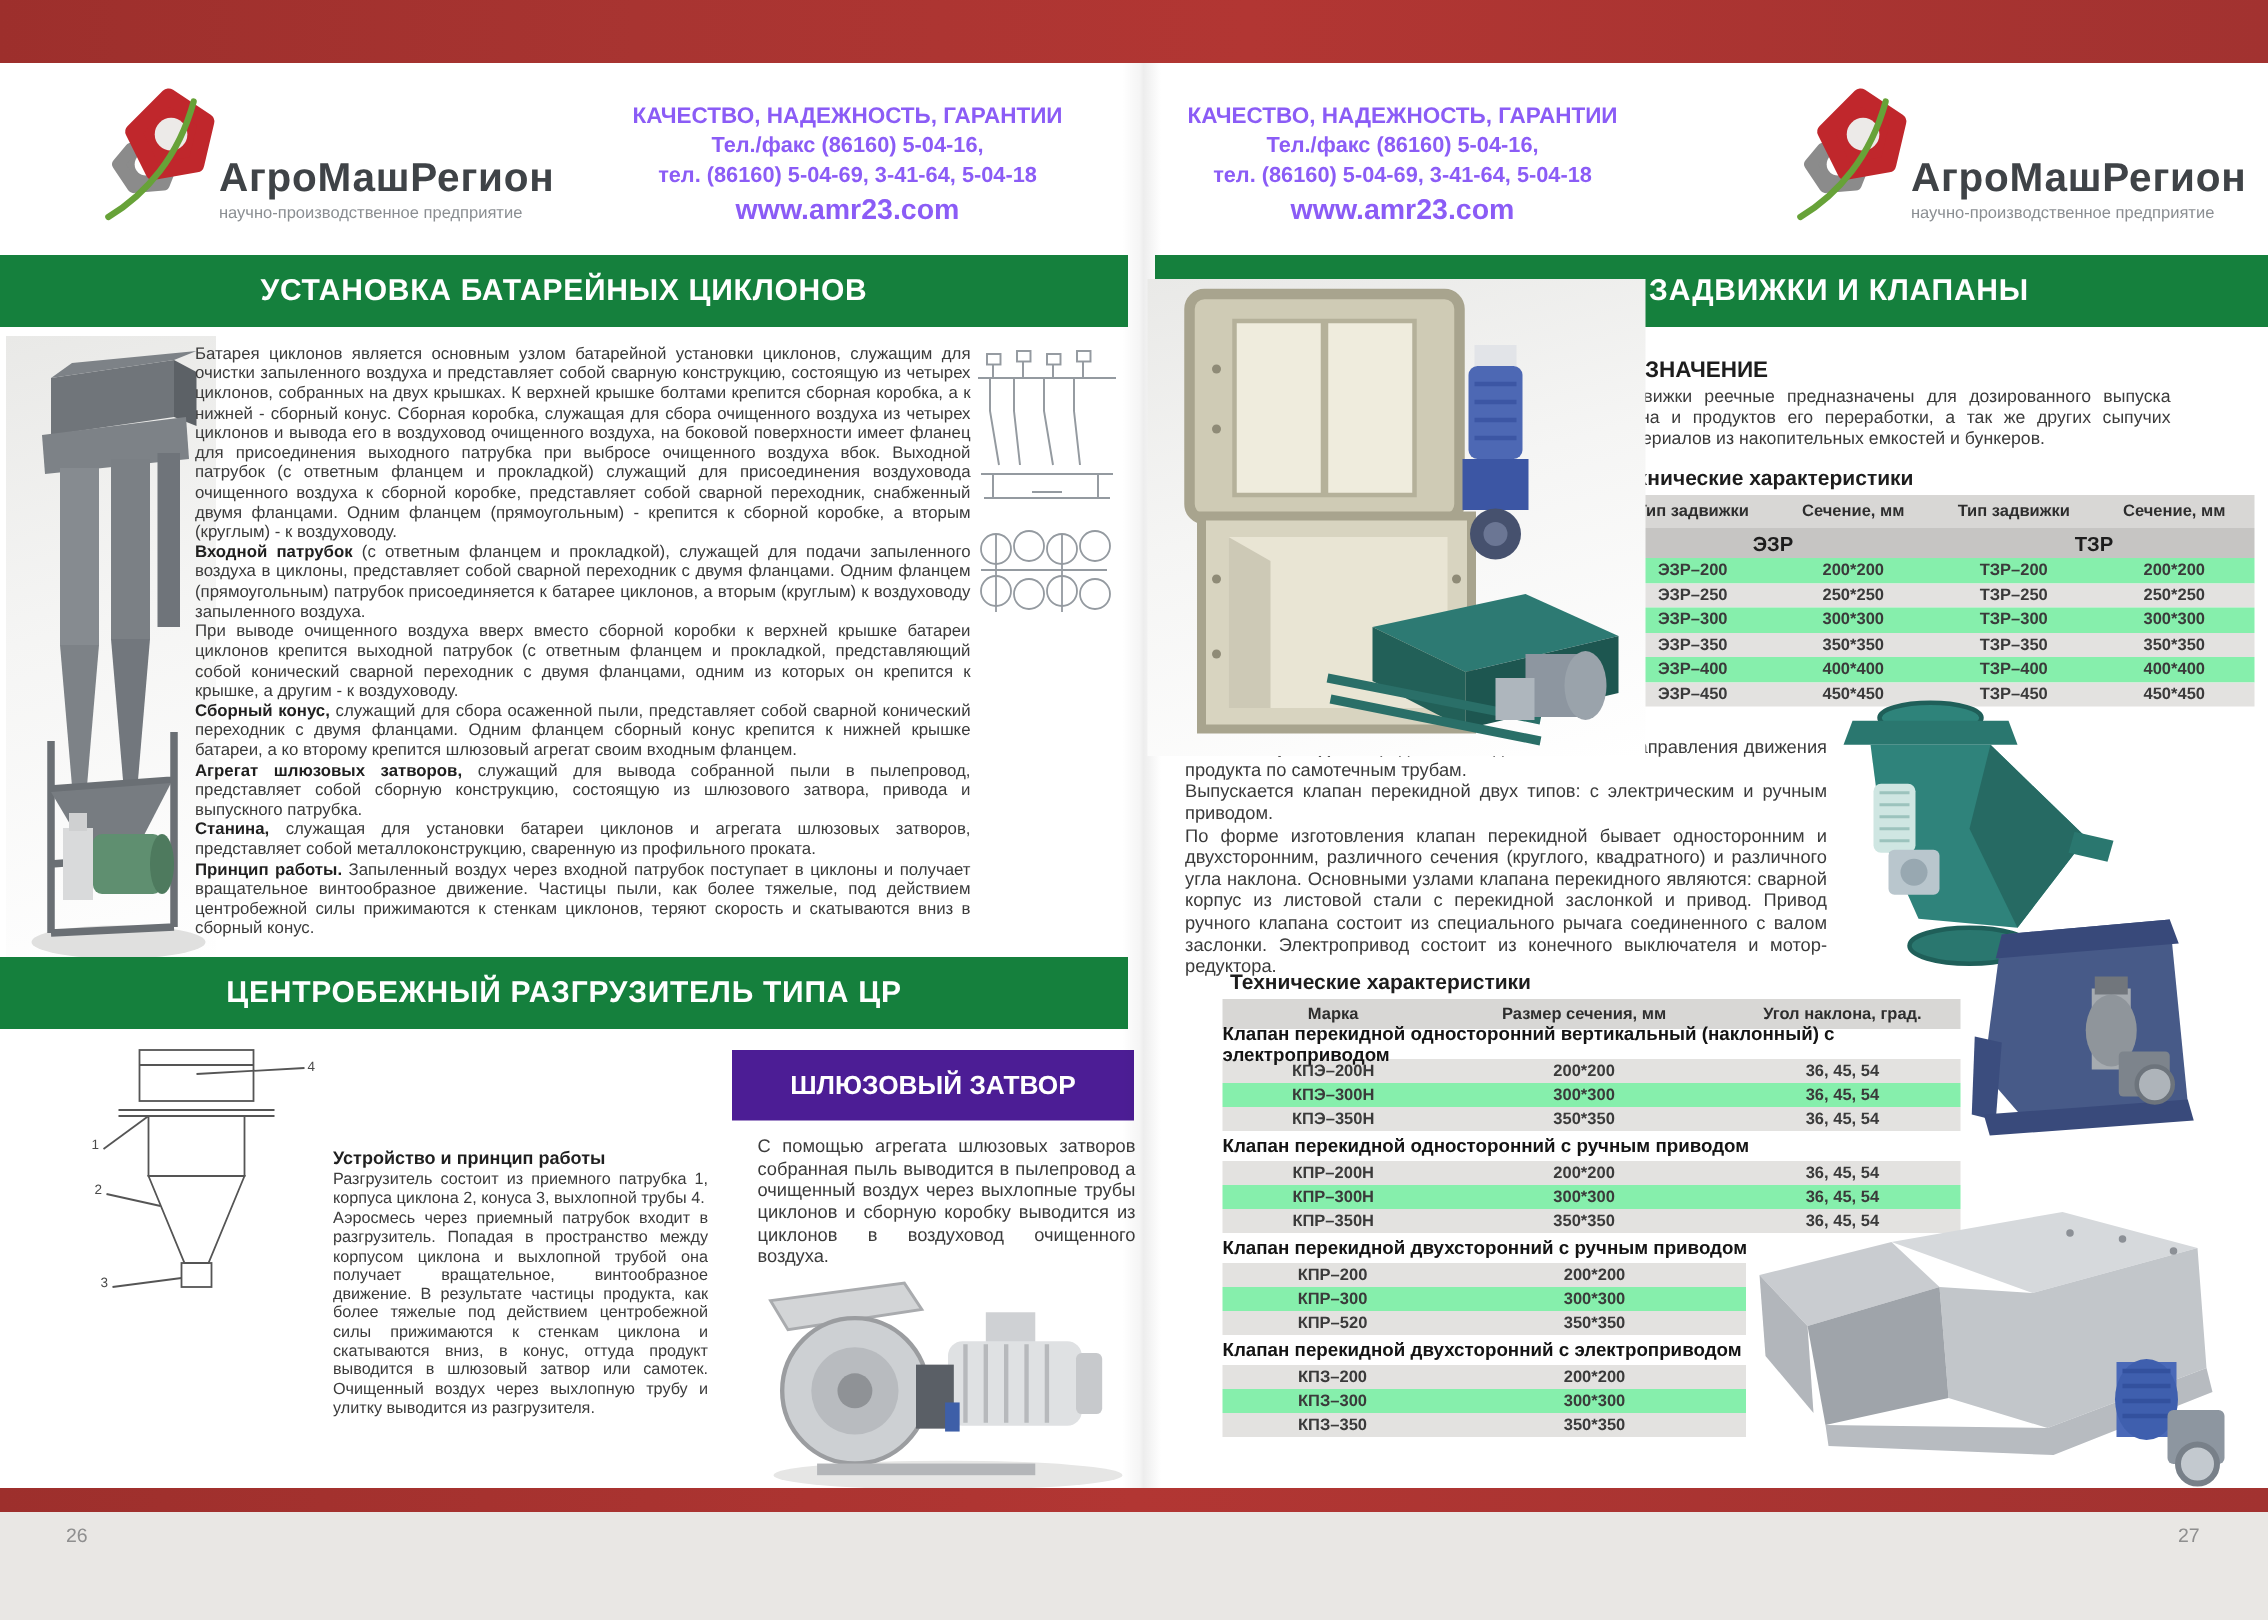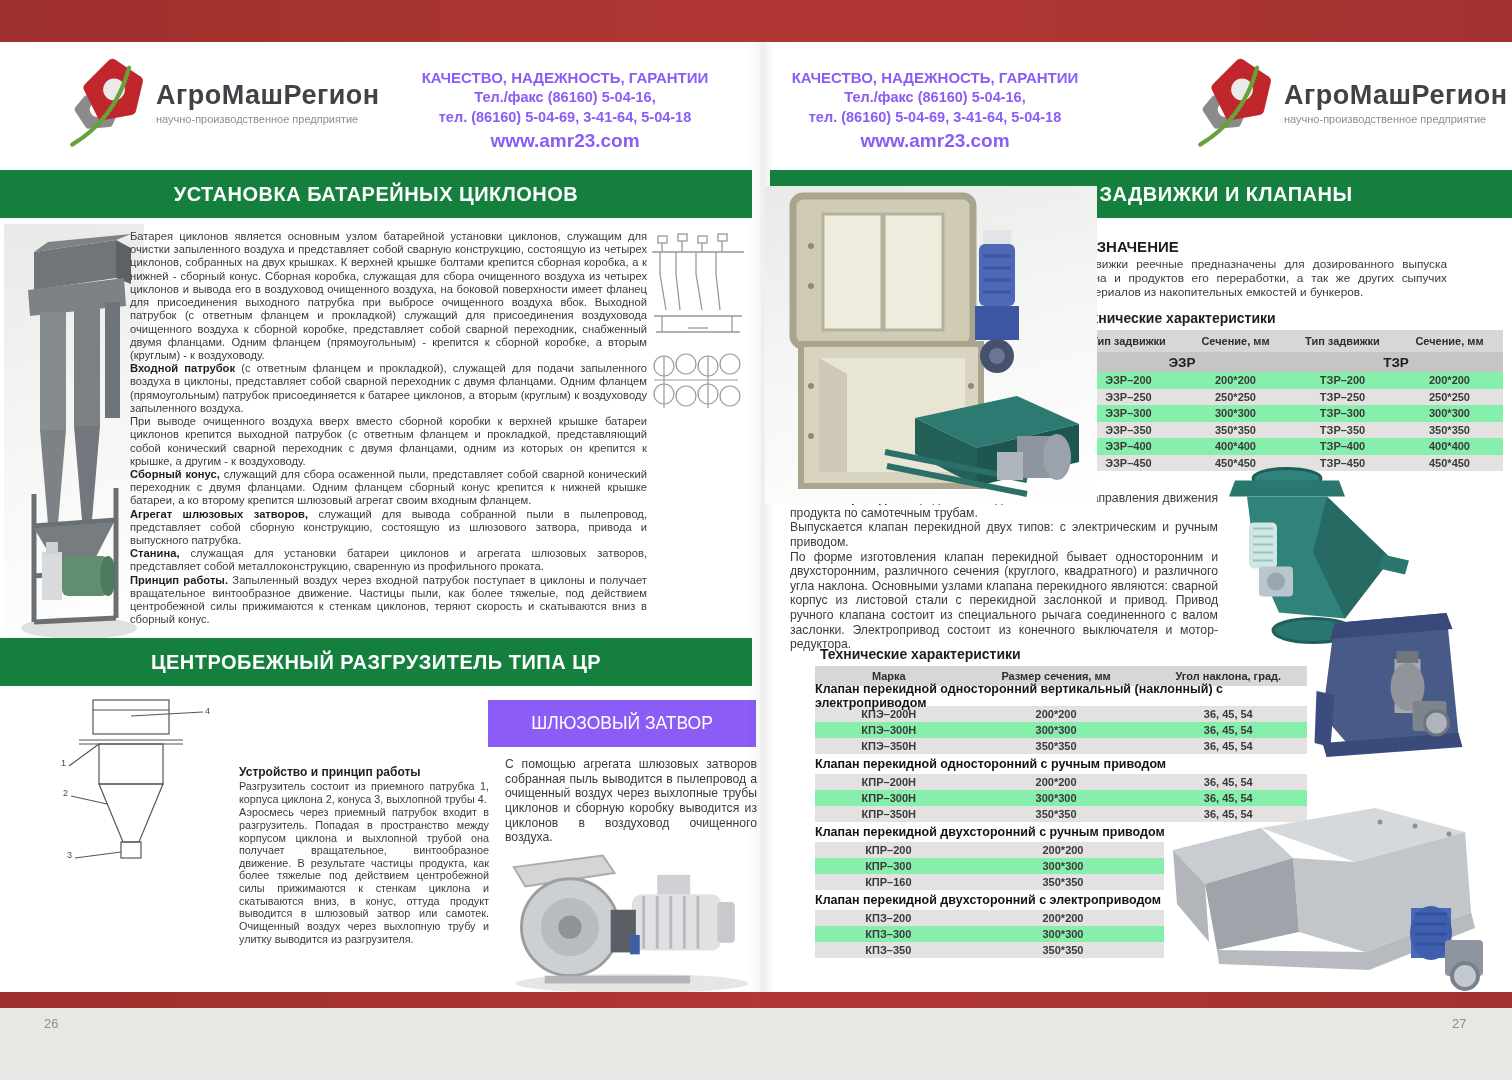--- a/index.html
+++ b/index.html
@@ -11,40 +11,40 @@
   .bar-top{left:0;top:0;width:1512px;height:42px;
     background:linear-gradient(90deg,#9d2f2c 0%,#a83431 28%,#b23633 55%,#a23230 100%);}
   .bar-bottom{left:0;top:992px;width:1512px;height:16px;
     background:linear-gradient(90deg,#9d2f2c 0%,#b23633 50%,#a23230 100%);}
   .outer-strip{left:0;top:1008px;width:1512px;height:72px;background:#e9e7e4;}
   .page-num{top:1016px;color:#8f8f8f;font-size:13px;}
   .gutter{left:748px;top:42px;width:26px;height:950px;pointer-events:none;
     background:linear-gradient(90deg,rgba(0,0,0,0) 0%,rgba(0,0,0,0.04) 45%,rgba(0,0,0,0.07) 55%,rgba(0,0,0,0) 100%);}
 
   
-  .logo{display:flex;align-items:center;gap:10px;}
+  .logo{display:flex;align-items:flex-end;}
   .logo-name{font-size:27px;font-weight:600;color:#3f4347;letter-spacing:0.5px;}
   .logo-tag{font-size:11px;color:#8a8e92;margin-top:2px;}
   .contact{text-align:center;color:#8b5cf6;font-weight:bold;line-height:1.35;}
   .contact .c1{font-size:15px;}
   .contact .c2{font-size:14.5px;}
   .contact .c3{font-size:19px;margin-top:1px;}
 
   
   .band{height:48px;background:#15803d;color:#ffffff;display:flex;align-items:center;
         justify-content:center;font-weight:bold;font-size:20px;letter-spacing:0.5px;}
-  .band-small{height:47px;background:#8b5cf6;color:#fff;display:flex;align-items:center;
-        justify-content:center;font-weight:normal;font-size:17.5px;}
+  .band-small{height:47px;background:#4c1d95;color:#fff;display:flex;align-items:center;
+        justify-content:center;font-weight:bold;font-size:17.5px;}
 
   
   .copy{text-align:justify;}
   .copy p{margin:0;}
   .copy b{color:#1f1f1f;}
   .cy-copy{font-size:11.2px;line-height:1.18;}
-  .ur-copy{font-size:10.8px;line-height:1.17;margin-left:17px;}
+  .ur-copy{font-size:10.8px;line-height:1.17;}
   .ur-copy .subhead{font-weight:bold;font-size:12px;color:#1f1f1f;margin-bottom:1px;}
   .ur-copy p{margin:0 0 1px 0;}
   .sl-copy{font-size:12.2px;line-height:1.2;}
   .k-copy{font-size:12.2px;line-height:1.2;}
   .h-bold{font-weight:bold;color:#1d1d1d;}
 
   
   .t1row,.t2row{display:flex;align-items:center;}
   .t1head{background:#d8d7d5;height:22px;font-weight:bold;font-size:11px;color:#2e2e2e;}
   .t1group{background:#c6c5c3;height:20px;font-weight:bold;font-size:13.5px;color:#1d1d1d;}
@@ -392,21 +392,21 @@
       <div class="t2section">Клапан перекидной двухсторонний с ручным приводом</div>
       <div class="t2row t2data rd narrow">
         <div class="t2c c1">КПР–200</div>
         <div class="t2c c2">200*200</div>
       </div>
       <div class="t2row t2data rl narrow">
         <div class="t2c c1">КПР–300</div>
         <div class="t2c c2">300*300</div>
       </div>
       <div class="t2row t2data rd narrow">
-        <div class="t2c c1">КПР–160</div>
+        <div class="t2c c1">КПР–520</div>
         <div class="t2c c2">350*350</div>
       </div>
       <div class="t2section">Клапан перекидной двухсторонний с электроприводом</div>
       <div class="t2row t2data rd narrow">
         <div class="t2c c1">КПЗ–200</div>
         <div class="t2c c2">200*200</div>
       </div>
       <div class="t2row t2data rl narrow">
         <div class="t2c c1">КПЗ–300</div>
         <div class="t2c c2">300*300</div>

